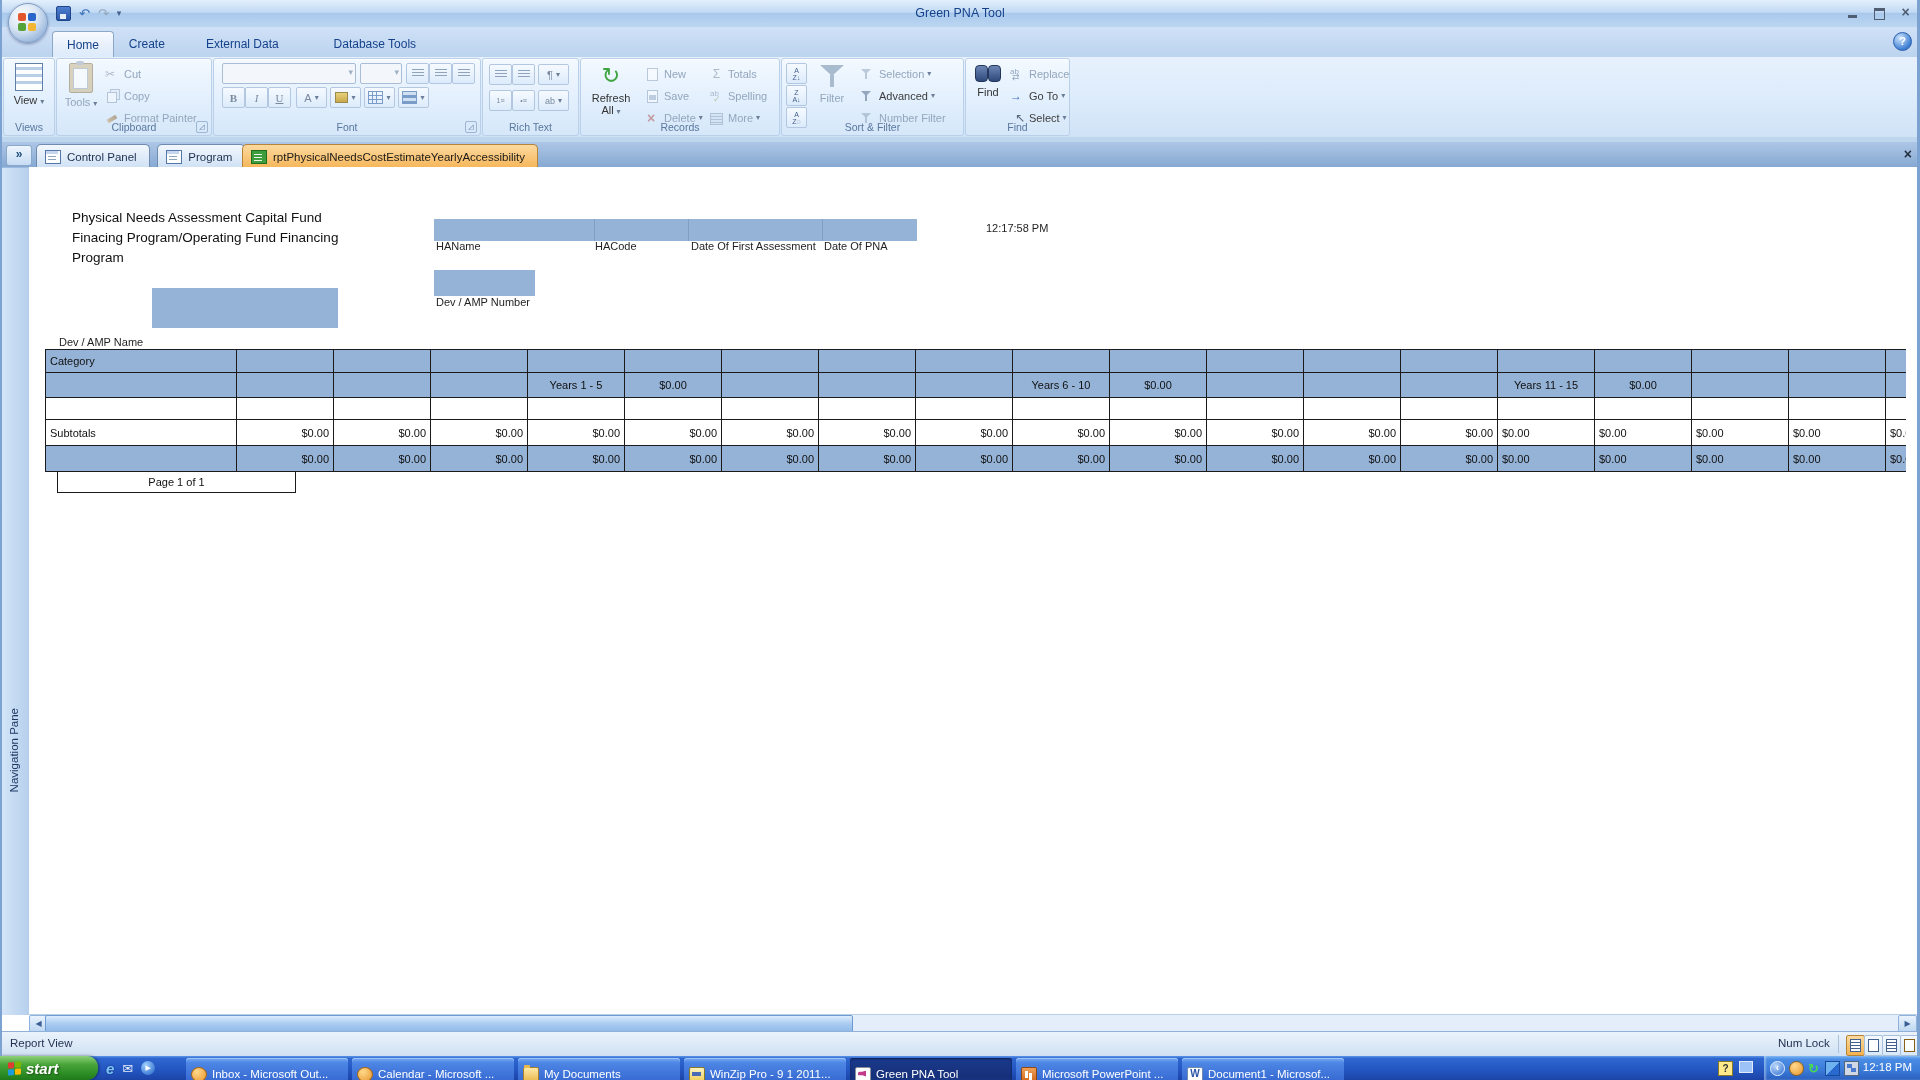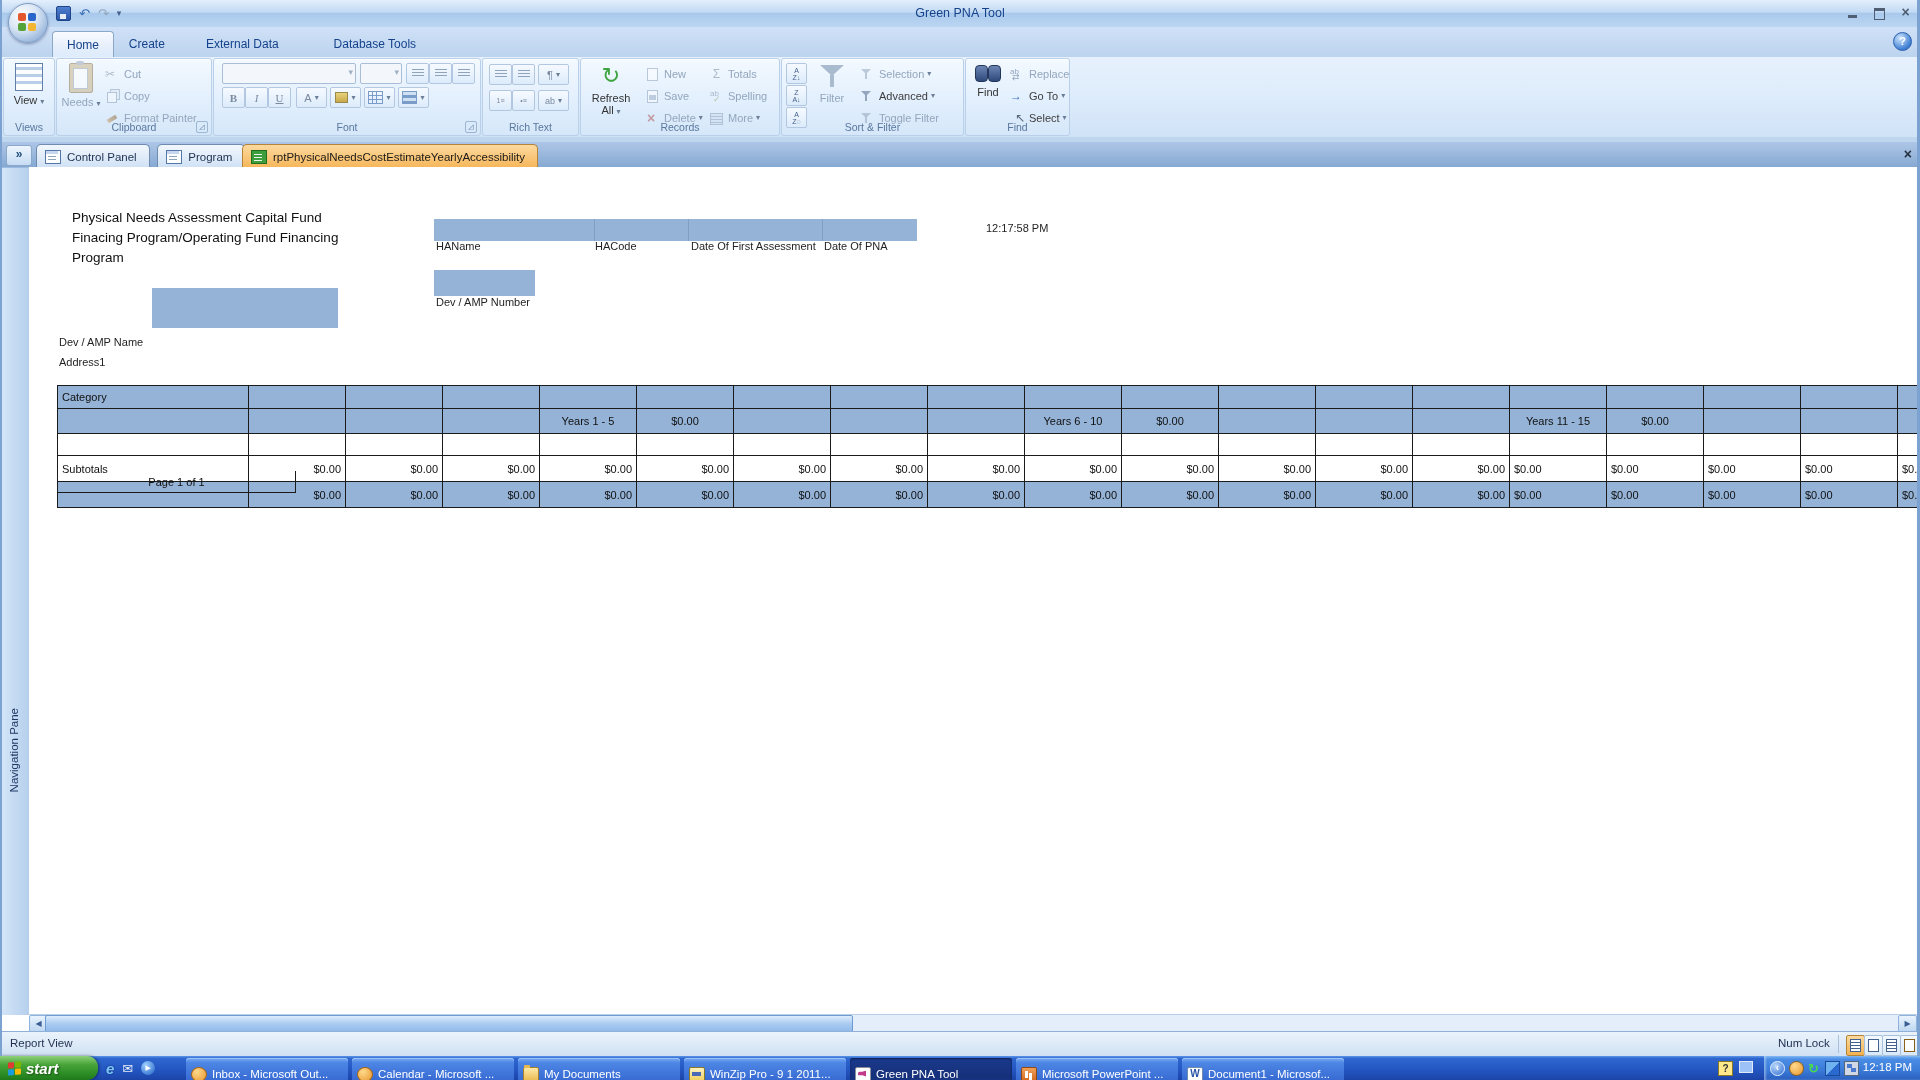--- a/index.html
+++ b/index.html
@@ -144,22 +144,22 @@
     font-size:11.5px;color:#1f3864;}
 
   
   #content{position:absolute;left:29px;top:167px;width:1888px;height:847px;background:#ffffff;overflow:hidden;}
   .rlabel{position:absolute;font-size:11px;color:#1f1f1f;margin-top:40px;}
   #rpt-title{position:absolute;left:43px;top:41px;width:300px;font-size:13.5px;color:#101010;line-height:20px;}
   .bluebox{position:absolute;background:var(--accent);}
   .barseg{position:absolute;top:0;height:100%;border-left:1px solid #7f9fc6;}
   #rpt-time{position:absolute;font-size:11px;color:#1f1f1f;}
 
-  #report-table{position:absolute;left:28px;top:182px;width:1860px;overflow:hidden;
-    border-top:1px solid var(--tborder);border-left:1px solid var(--tborder);margin-top:36px;}
+  #report-table{position:absolute;left:16px;top:182px;width:1860px;overflow:hidden;
+    border-top:1px solid var(--tborder);border-left:1px solid var(--tborder);}
   .trow{display:flex;width:1868px;}
   .tcell{box-sizing:border-box;border-right:1px solid var(--tborder);border-bottom:1px solid var(--tborder);
     font-size:11px;color:#101010;overflow:hidden;white-space:nowrap;display:flex;align-items:center;}
   #page-cell{position:absolute;left:28px;top:304px;width:239px;height:22px;box-sizing:border-box;
     border:1px solid var(--tborder);border-top:none;display:flex;align-items:center;justify-content:center;
     font-size:11px;color:#101010;}
 
   
   #hscroll{position:absolute;left:29px;top:1014px;width:1888px;height:17px;background:#e4eefa;
     border-top:1px solid #b8cfe8;}
@@ -278,21 +278,21 @@
       <div class="bigbtn" style="left:3px;width:44px;">
         <span class="bicon view-big"></span>
         <span>View</span><span class="dropchev">▾</span>
       </div>
       <div class="rg-label">Views</div>
     </div>
 
     <div class="rg" style="left:56px;width:154px;">
       <div class="bigbtn dis" style="left:4px;width:40px;">
         <span class="bicon paste-big dim"></span>
-        <span>Needs</span><span class="dropchev">▾</span>
+        <span>Tools</span><span class="dropchev">▾</span>
       </div>
       <div class="sit dis" style="left:48px;top:4px;">
           <span class="ic ic-cut dim"></span>
           <span>Cut</span>
         </div>
       <div class="sit dis" style="left:48px;top:26px;">
           <span class="ic ic-copy dim"></span>
           <span>Copy</span>
         </div>
       <div class="sit dis" style="left:48px;top:48px;">
@@ -402,21 +402,21 @@
           <span>Selection</span>
           <span class="dropchev">▾</span>
         </div>
       <div class="sit" style="left:78px;top:26px;">
           <span class="ic ic-funnel"></span>
           <span>Advanced</span>
           <span class="dropchev">▾</span>
         </div>
       <div class="sit dis" style="left:78px;top:48px;">
           <span class="ic ic-funnel dim"></span>
-          <span>Toggle Filter</span>
+          <span>Number Filter</span>
         </div>
       <div class="rg-label">Sort &amp; Filter</div>
     </div>
 
     <div class="rg" style="left:965px;width:103px;">
       <div class="bigbtn" style="left:2px;width:40px;">
         <span class="bicon binoc"></span>
         <span>Find</span>
       </div>
       <div class="sit dis" style="left:44px;top:4px;">

